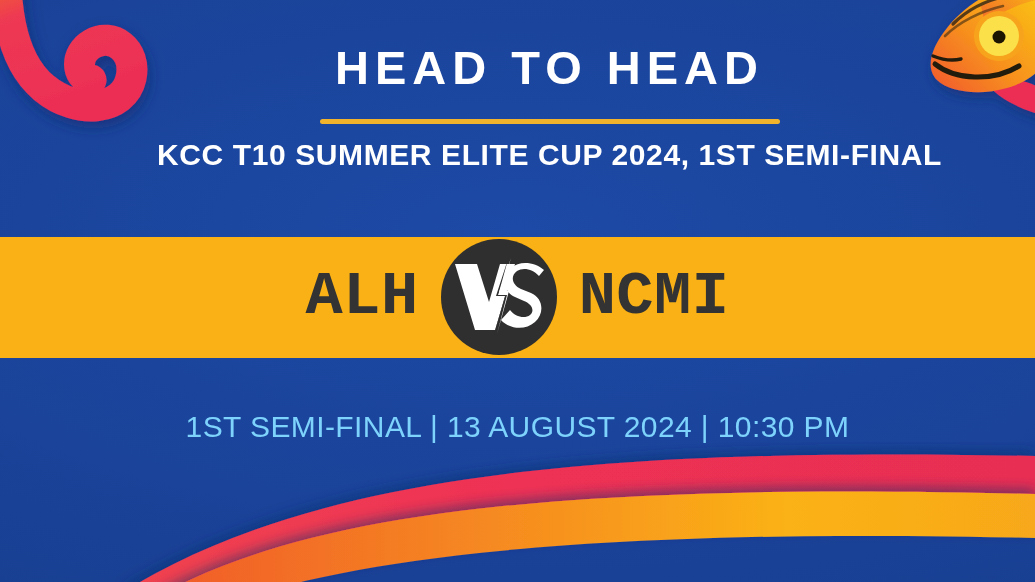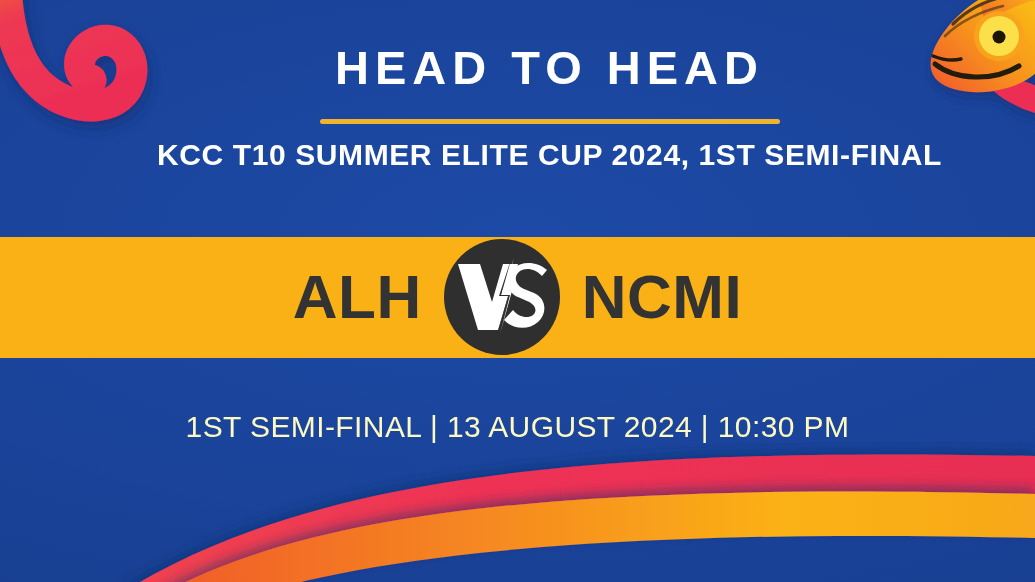--- a/index.html
+++ b/index.html
@@ -58,20 +58,21 @@
     display: flex;
     align-items: center;
     justify-content: center;
   }
   #versus-row {
     display: flex;
     align-items: center;
     justify-content: center;
     gap: 0px;
     transform: translateY(-1px);
+    font-family: Liberation Mono, monospace;
   }
   .team-name {
     font-size: 62px;
     font-weight: bold;
     color: #333333;
     letter-spacing: 0.5px;
     line-height: 1;
     white-space: nowrap;
   }
   #team-home-name { margin-right: 22px; }
@@ -127,21 +128,21 @@
   }
 
   #match-meta {
     position: absolute;
     left: 0;
     top: 412px;
     width: 100%;
     text-align: center;
     font-size: 30px;
     font-weight: normal;
-    color: #fef9c3;
+    color: #7dd3fc;
     letter-spacing: 0.4px;
     line-height: 1;
     white-space: nowrap;
   }
 </style>
 </head>
 <body>
 
 <div id="poster">
 

